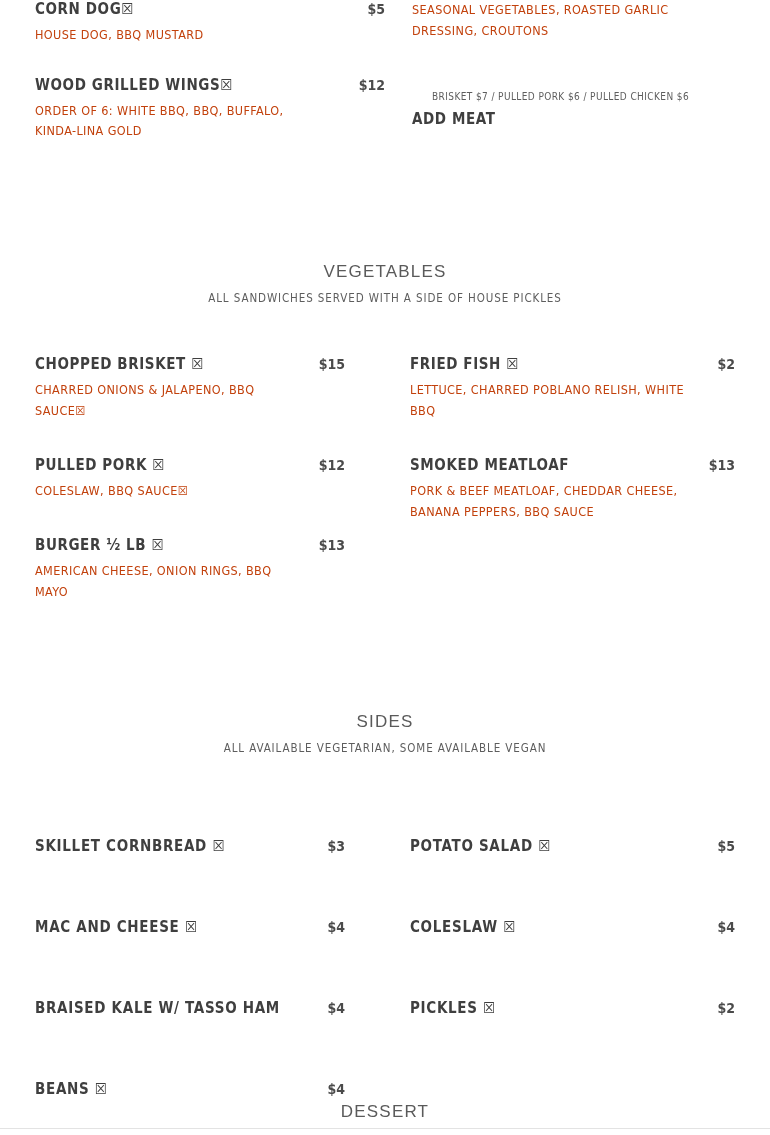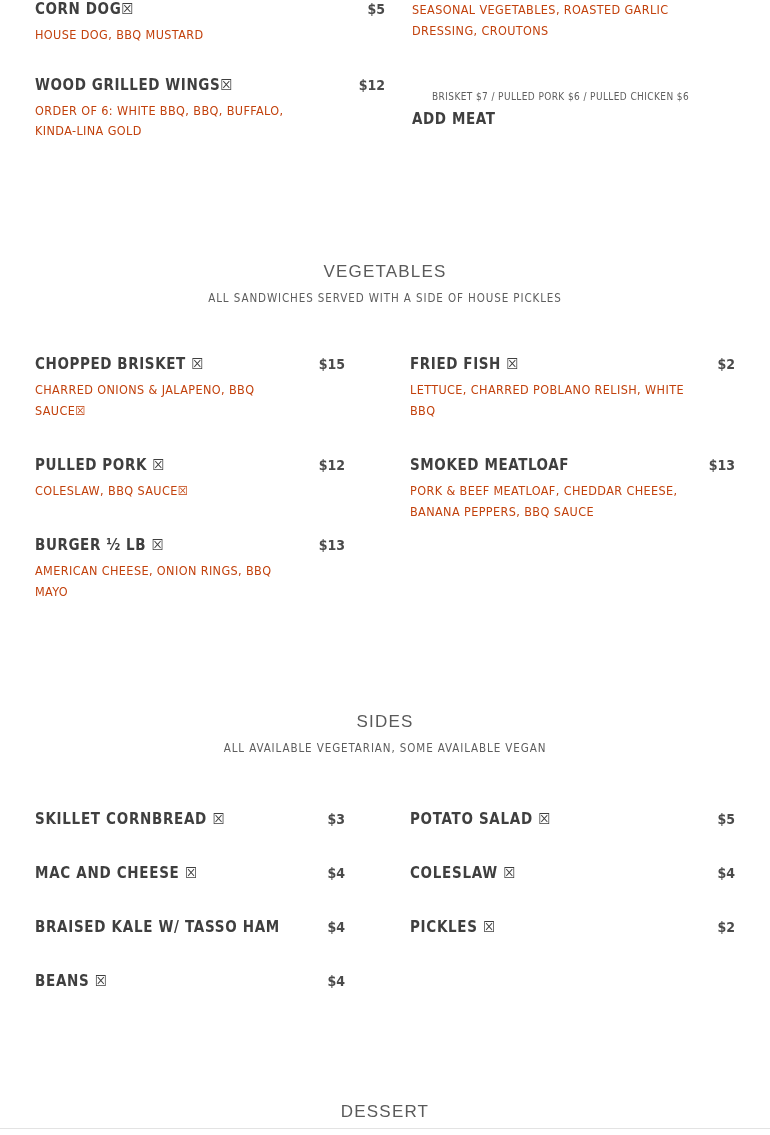--- a/index.html
+++ b/index.html
@@ -100,20 +100,21 @@
     justify-content: space-between;
     margin-bottom: 36px;
   }
   .side-name {
     font-family: "DejaVu Sans Condensed", "Liberation Sans Narrow", "Liberation Sans", sans-serif;
     font-weight: bold;
     font-size: 15px;
     letter-spacing: 0.7px;
     color: #3f3f3f;
     text-transform: uppercase;
+    margin-top: 27px;
   }
   .side-price {
     font-family: "DejaVu Sans Condensed", "Liberation Sans Narrow", "Liberation Sans", sans-serif;
     font-weight: bold;
     font-size: 14px;
     color: #4a4a4a;
   }
 
   
   .block { position: absolute; }

